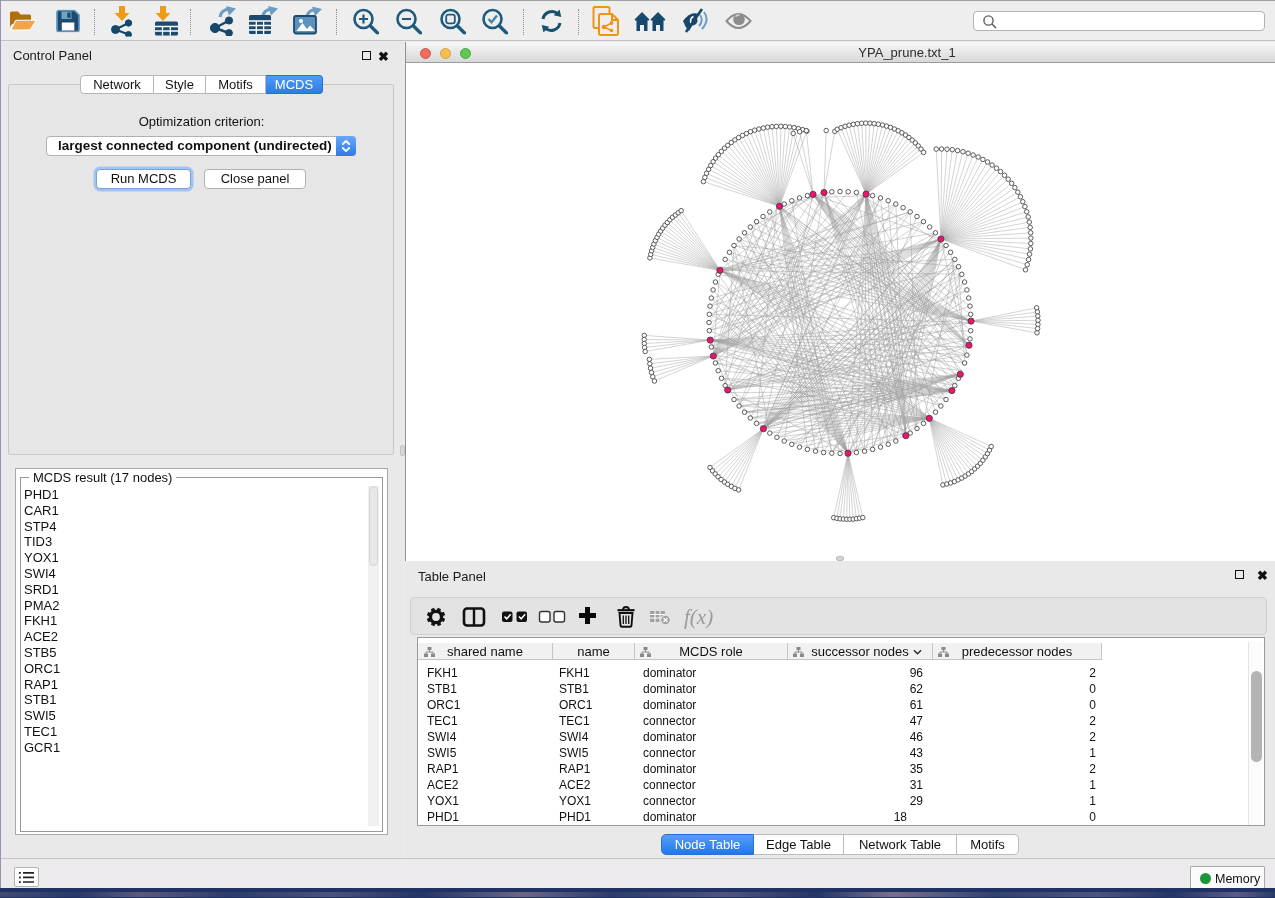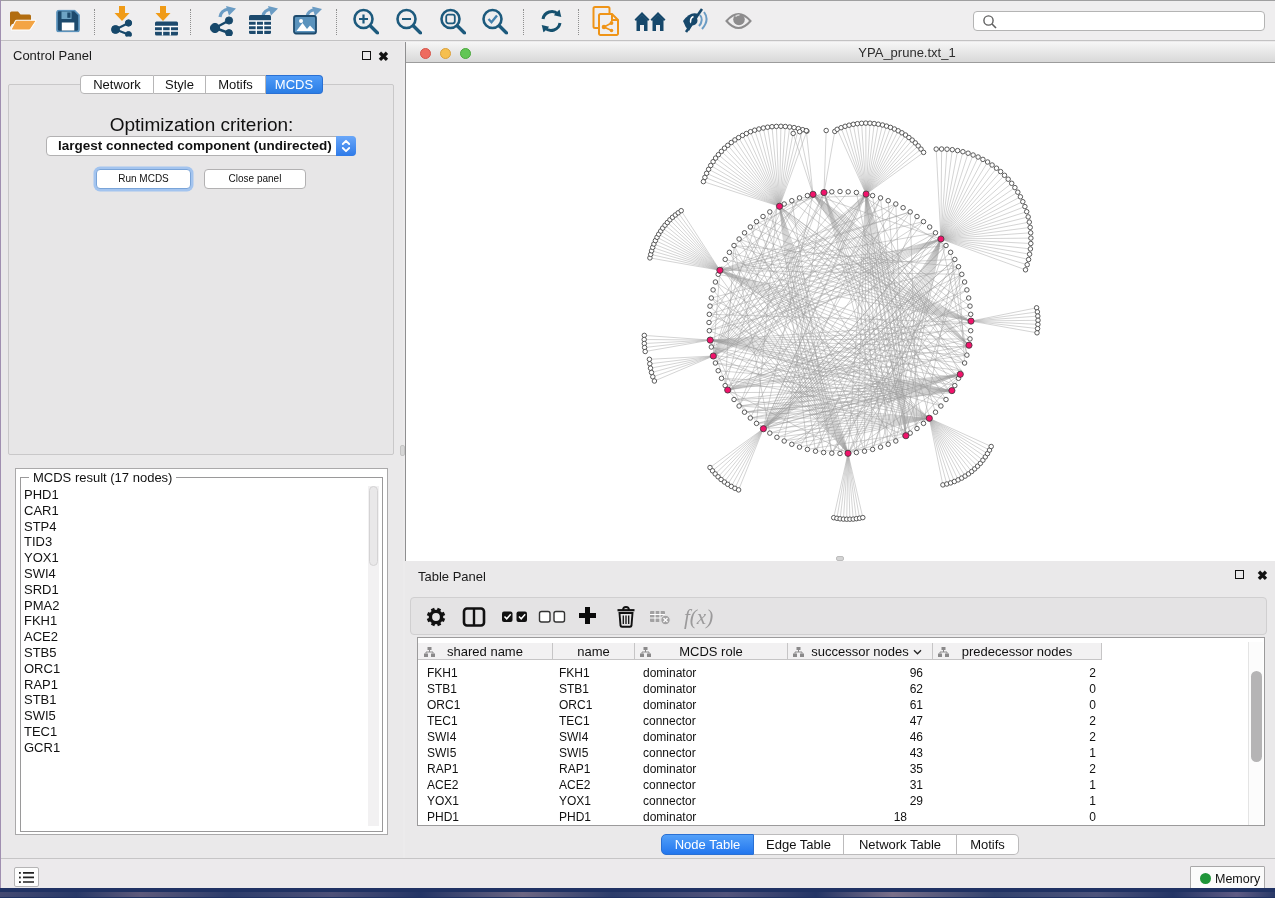--- a/index.html
+++ b/index.html
@@ -14,24 +14,24 @@
 #cpanel { position:absolute; left:0; top:42px; width:403px; height:816px; background:#eae9ea; }
 #cp-title { position:absolute; left:13px; top:6px; font-size:13px; color:#1a1a1a; }
 .wbtn-sq { position:absolute; width:9px; height:9px; border:1.6px solid #111; }
 .wbtn-x { position:absolute; font-size:13px; font-weight:bold; color:#111; line-height:1; }
 #tabpanel { position:absolute; left:8px; top:42px; width:386px; height:371px; background:#e7e6e7; border:1px solid #c9c8c9; border-radius:2px; }
 #segtabs { position:absolute; left:80px; top:33px; width:243px; height:19px; display:flex; font-size:13px; }
 .seg { border:1px solid #b7b6b7; border-left:none; background:#fff; color:#111; display:flex; align-items:center; justify-content:center; height:19px; }
 .seg.first { border-left:1px solid #b7b6b7; border-radius:4px 0 0 4px; }
 .seg.last { border-radius:0 4px 4px 0; }
 .seg.sel { background:linear-gradient(#4f9bf8,#2a7de5); border-color:#2a70d3; color:#fff; }
-#optlabel { position:absolute; left:0; top:72px; width:403px; text-align:center; font-size:19px; color:#111; }
+#optlabel { position:absolute; left:0; top:72px; width:403px; text-align:center; font-size:13px; color:#111; }
 #dropdown { position:absolute; left:46px; top:94px; width:310px; height:20px; background:#fff; border:1px solid #b2b1b2; border-radius:4px; font-size:13.5px; color:#111; line-height:18px; padding-left:11px;font-weight:bold; }
 #dropbtn { position:absolute; right:-1px; top:-1px; width:20px; height:20px; border-radius:0 4px 4px 0; background:linear-gradient(#6aa7f9,#2e7ae8); }
-.btn { position:absolute; height:20px; background:#fff; border:1px solid #b2b1b2; border-radius:4px; font-size:10px; color:#111; text-align:center; line-height:18px; }
+.btn { position:absolute; height:20px; background:#fff; border:1px solid #b2b1b2; border-radius:4px; font-size:13px; color:#111; text-align:center; line-height:18px; }
 #runbtn { left:96px; top:127px; width:95px; box-shadow:0 0 0 2.5px #a3c4ef; border-color:#7aa4d8; }
 #closebtn { left:204px; top:127px; width:102px; }
 #resultbox { position:absolute; left:15px; top:426px; width:373px; height:367px; background:#fff; border:1px solid #aaa9aa; }
 #fieldset { position:absolute; left:4px; top:8px; width:363px; height:355px; border:1px solid #9a999a; }
 #fs-legend { position:absolute; left:8px; top:-8px; background:#fff; padding:0 4px; font-size:13px; color:#111; }
 #mcdslist { position:absolute; left:3px; top:9px; font-size:13px; color:#111; line-height:15.8px; }
 #fs-scroll { position:absolute; right:3px; top:8px; width:11px; height:340px; background:#f2f1f2; }
 #fs-thumb { position:absolute; left:1px; top:0px; width:9px; height:80px; background:#e9e8e9; border:1px solid #d4d3d4; border-radius:5px; }
 
 #netframe { position:absolute; left:405px; top:42px; width:870px; height:519px; background:#fff; border-left:1px solid #8f8f90; }

